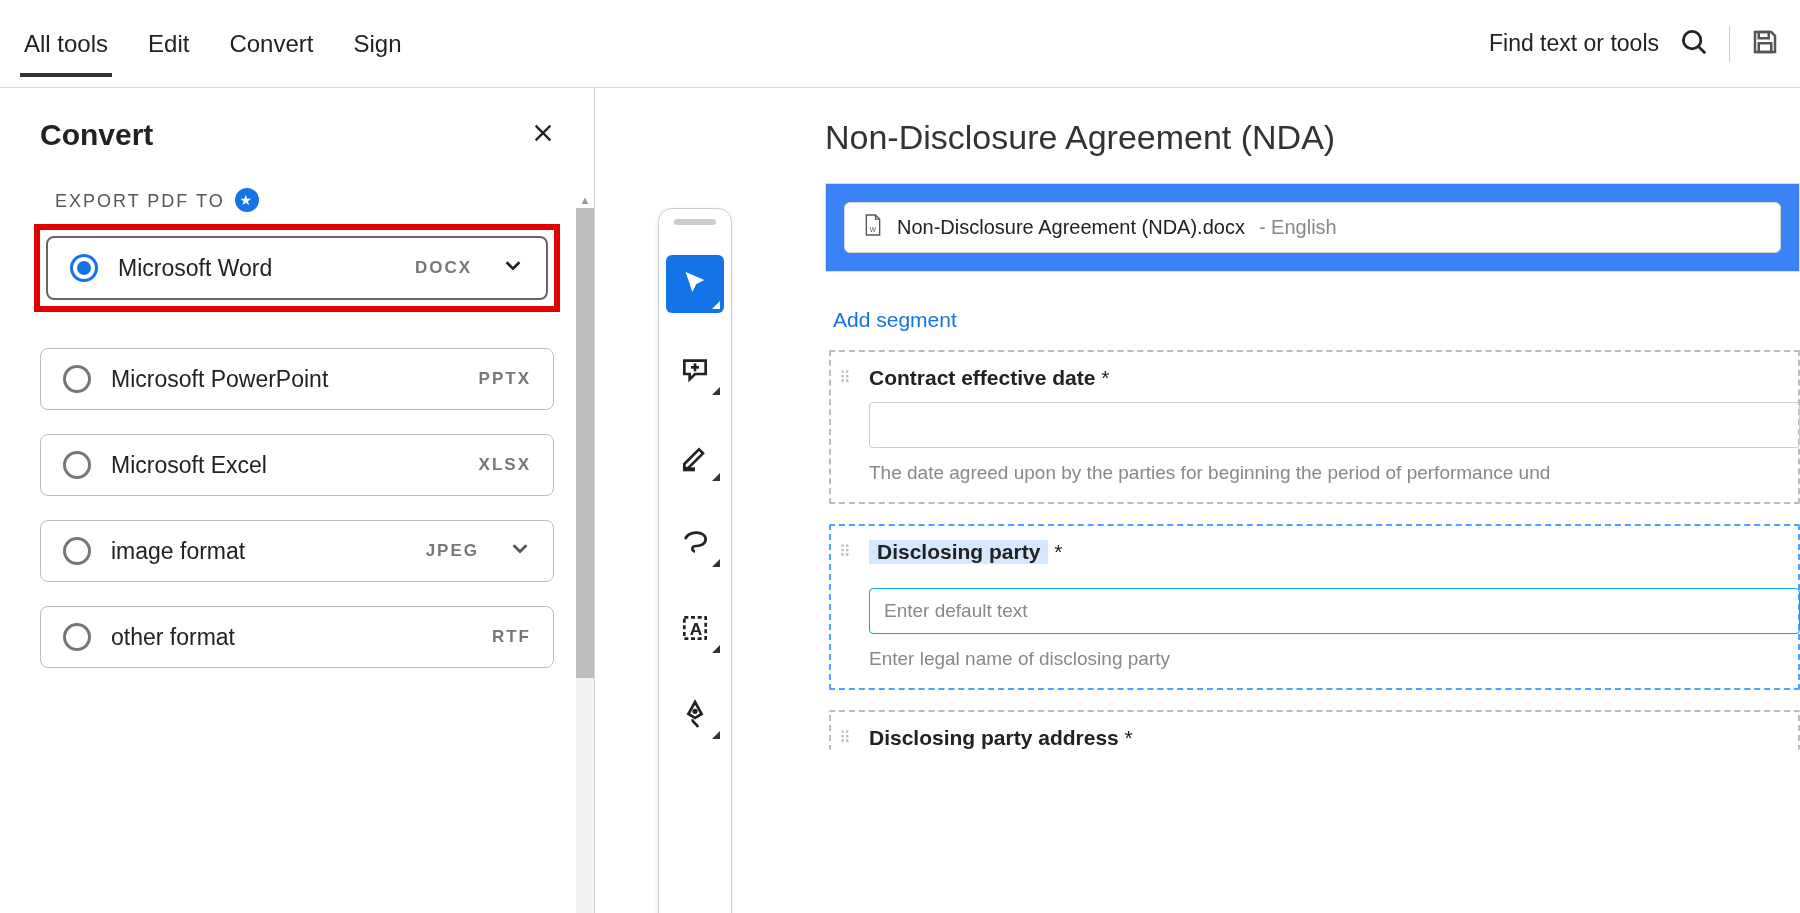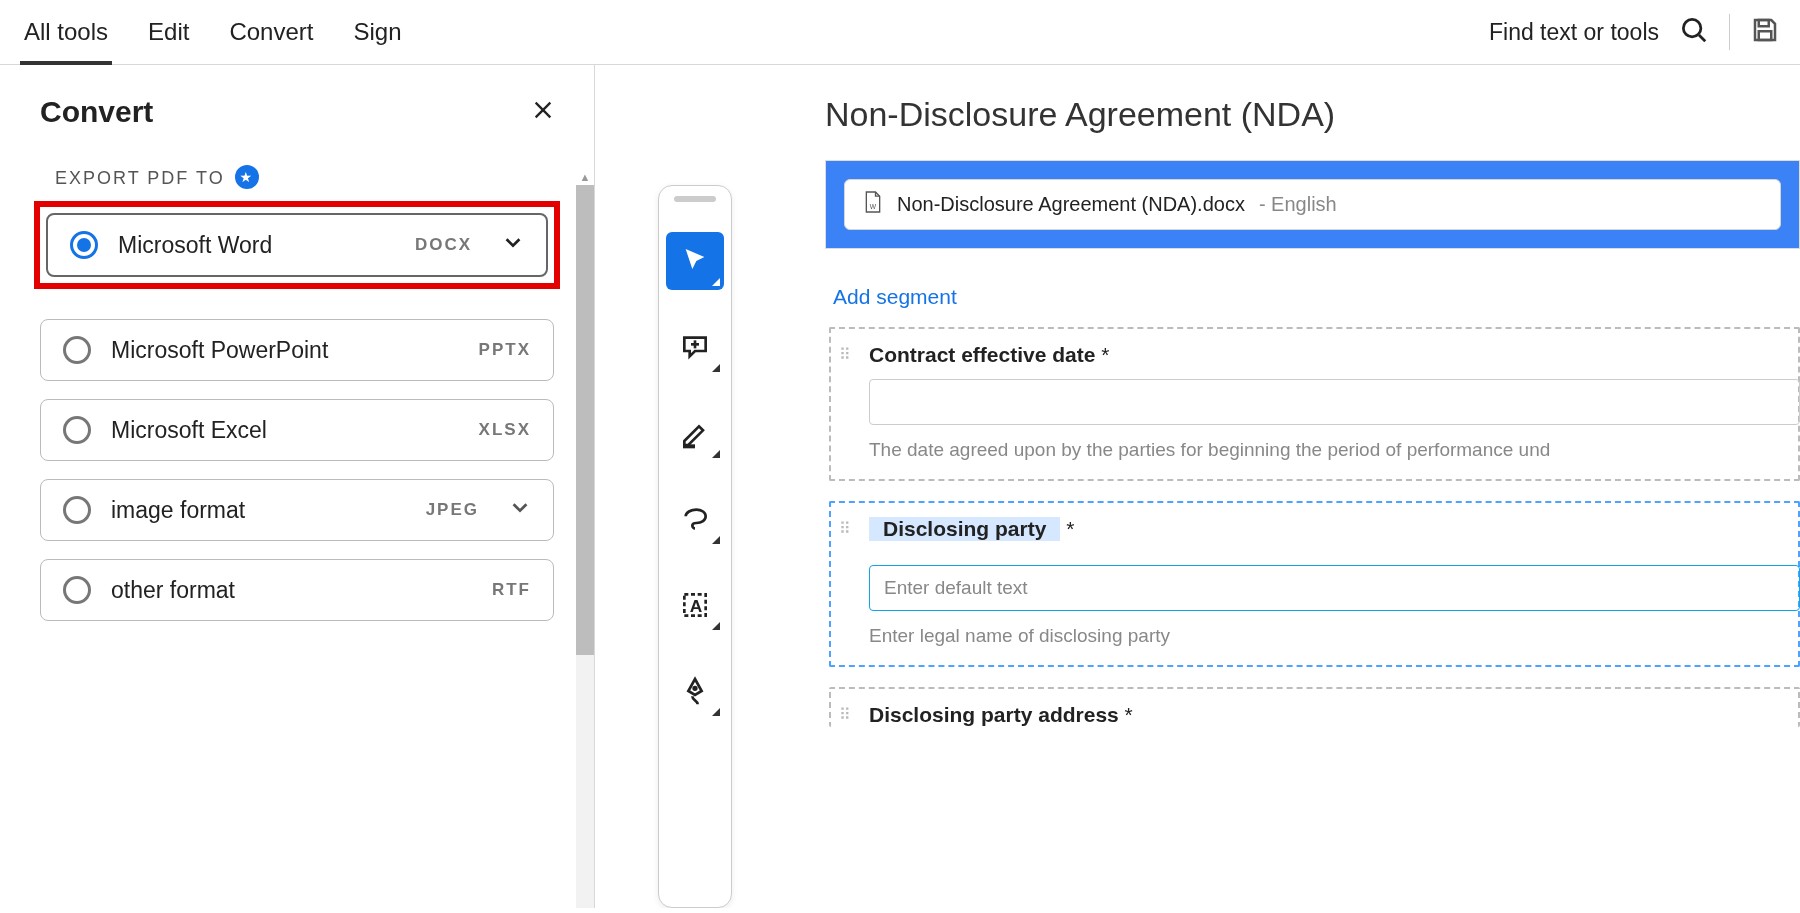--- a/index.html
+++ b/index.html
@@ -1,19 +1,19 @@
 <!DOCTYPE html>
 <html><head>
   <meta charset="utf-8">
   <style>
     * { box-sizing: border-box; margin: 0; padding: 0; }
     body { font-family: -apple-system, BlinkMacSystemFont, "Segoe UI", Arial, sans-serif; background: #fff; color: #222; overflow: hidden; }
     
     
-    .topbar { display: flex; align-items: center; height: 65px; border-bottom: 1px solid #d8d8d8; padding: 0 20px; }
+    .topbar { display: flex; align-items: center; height: 88px; border-bottom: 1px solid #d8d8d8; padding: 0 20px; }
     .topbar-left { display: flex; gap: 32px; }
     .topbar-item { font-size: 24px; color: #222; padding: 16px 4px; cursor: pointer; position: relative; }
     .topbar-item.active::after { content: ""; position: absolute; bottom: -3px; left: 0; right: 0; height: 4px; background: #333; }
     .topbar-right { margin-left: auto; display: flex; align-items: center; gap: 20px; }
     .find-text { font-size: 23px; color: #222; }
     .search-icon svg { width: 30px; height: 30px; }
     .divider { width: 1px; height: 36px; background: #ccc; }
     .save-icon svg { width: 30px; height: 30px; }
     
     
@@ -21,21 +21,21 @@
     
     
     .left-panel { width: 595px; display: flex; flex-direction: column; border-right: 1px solid #d8d8d8; padding: 30px 0 0 40px; position: relative; }
     .left-header { display: flex; align-items: center; justify-content: space-between; padding-right: 40px; margin-bottom: 36px; }
     .left-title { font-size: 30px; font-weight: 700; }
     .close-btn svg { width: 22px; height: 22px; }
     .left-body { position: relative; padding-right: 40px; }
     .export-label { font-size: 18px; letter-spacing: 2px; color: #555; display: flex; align-items: flex-end; gap: 10px; margin-bottom: 18px; margin-left: 15px; }
     .star-badge { width: 24px; height: 24px; border-radius: 50%; background: #1473e6; display: flex; align-items: center; justify-content: center; color: #fff; font-size: 14px; }
     
-    .option-list { display: flex; flex-direction: column; gap: 18px; }
+    .option-list { display: flex; flex-direction: column; gap: 24px; }
     .option-row { display: flex; align-items: center; border: 1px solid #bbb; border-radius: 8px; padding: 16px 22px; font-size: 23px; gap: 20px; cursor: pointer; }
     .option-row.selected { border: 2px solid #666; }
     .hl-box { border: 6px solid #e30000; padding: 6px; margin: -6px; border-radius: 0; margin-bottom: 12px; }
     .radio { width: 28px; height: 28px; border: 3px solid #777; border-radius: 50%; flex-shrink: 0; display: flex; align-items: center; justify-content: center; }
     .radio.on { border: 3px solid #1473e6; }
     .radio.on::after { content: ""; width: 14px; height: 14px; background: #1473e6; border-radius: 50%; }
     .opt-label { flex: 1; }
     .opt-ext { font-size: 17px; letter-spacing: 2px; color: #777; font-weight: 600; }
     .chev { margin-left: 10px; }
     .chev svg { width: 22px; height: 22px; }
@@ -62,21 +62,21 @@
     .file-icon svg { width: 20px; height: 24px; }
     .file-lang { color: #888; }
     .add-seg { color: #1473e6; font-size: 21px; margin: 36px 0 18px 4px; cursor: pointer; display: inline-block; }
     .doc-body { padding: 0 0 0 4px; }
     
     .seg { border: 2px dashed #bbb; border-radius: 2px; margin-bottom: 20px; padding: 14px 18px 18px 18px; position: relative; }
     .seg.sel { border: 2px dashed #4da3ff; }
     .seg-grip { position: absolute; left: 8px; top: 16px; color: #bbb; font-size: 16px; letter-spacing: -2px; }
     .seg-label { font-size: 21px; font-weight: 600; margin-left: 20px; margin-bottom: 12px; }
     .seg-label .req { font-weight: 400; }
-    .seg-label.hl { background: #d6e8ff; padding: 0 14px; display: inline-block; }
+    .seg-label.hl { background: #d6e8ff; padding: 0 8px; display: inline-block; }
     .seg-input { margin-left: 20px; border: 1px solid #ccc; border-radius: 4px; height: 46px; width: 100%; padding: 0 14px; font-size: 19px; color: #888; display: flex; align-items: center; }
     .seg.sel .seg-input { border: 1px solid #0ea5e9; }
     .seg-help { margin-left: 20px; margin-top: 14px; font-size: 19px; color: #888; }
   </style>
 </head>
 <body>
 
 <div class="topbar">
   <div class="topbar-left">
     <div class="topbar-item active">All tools</div>

